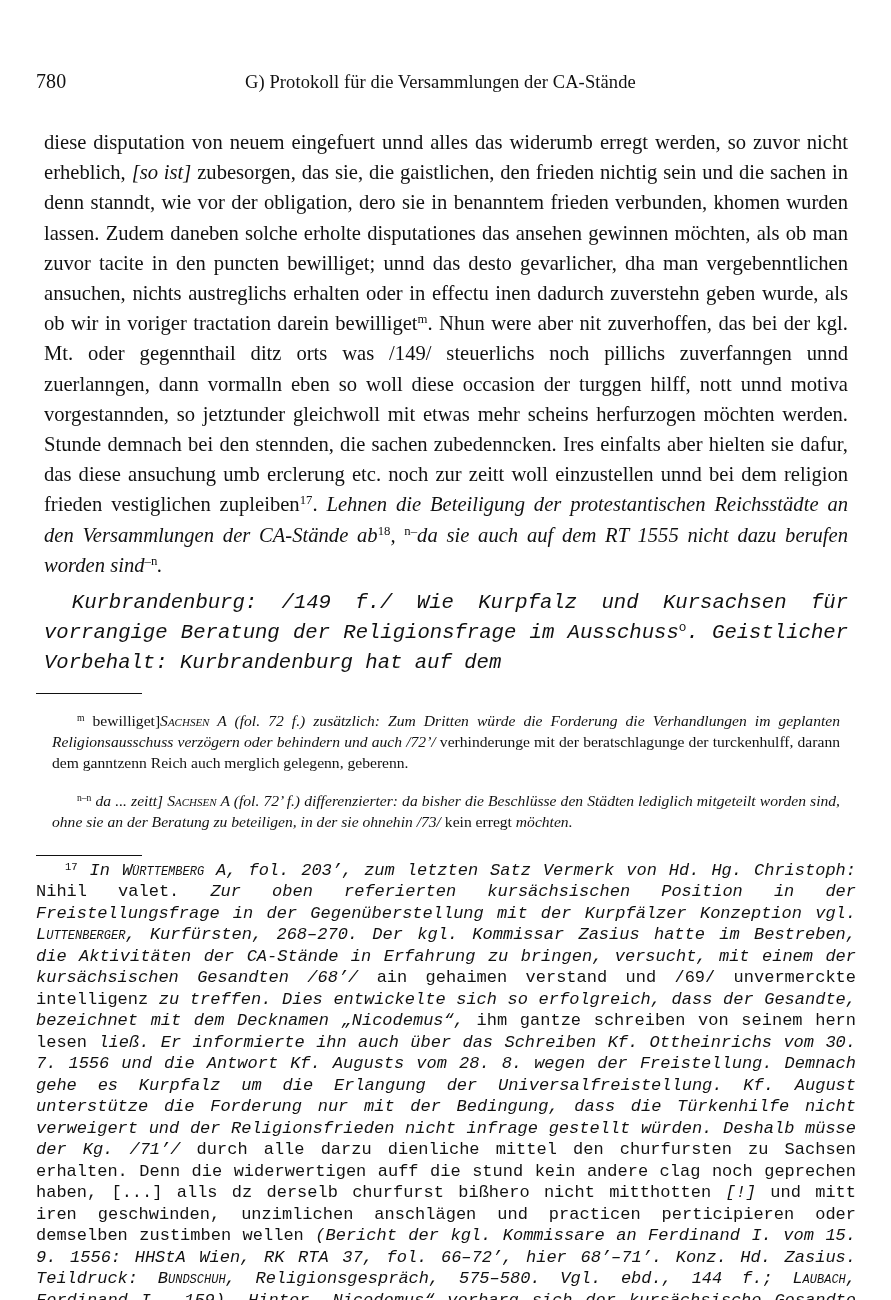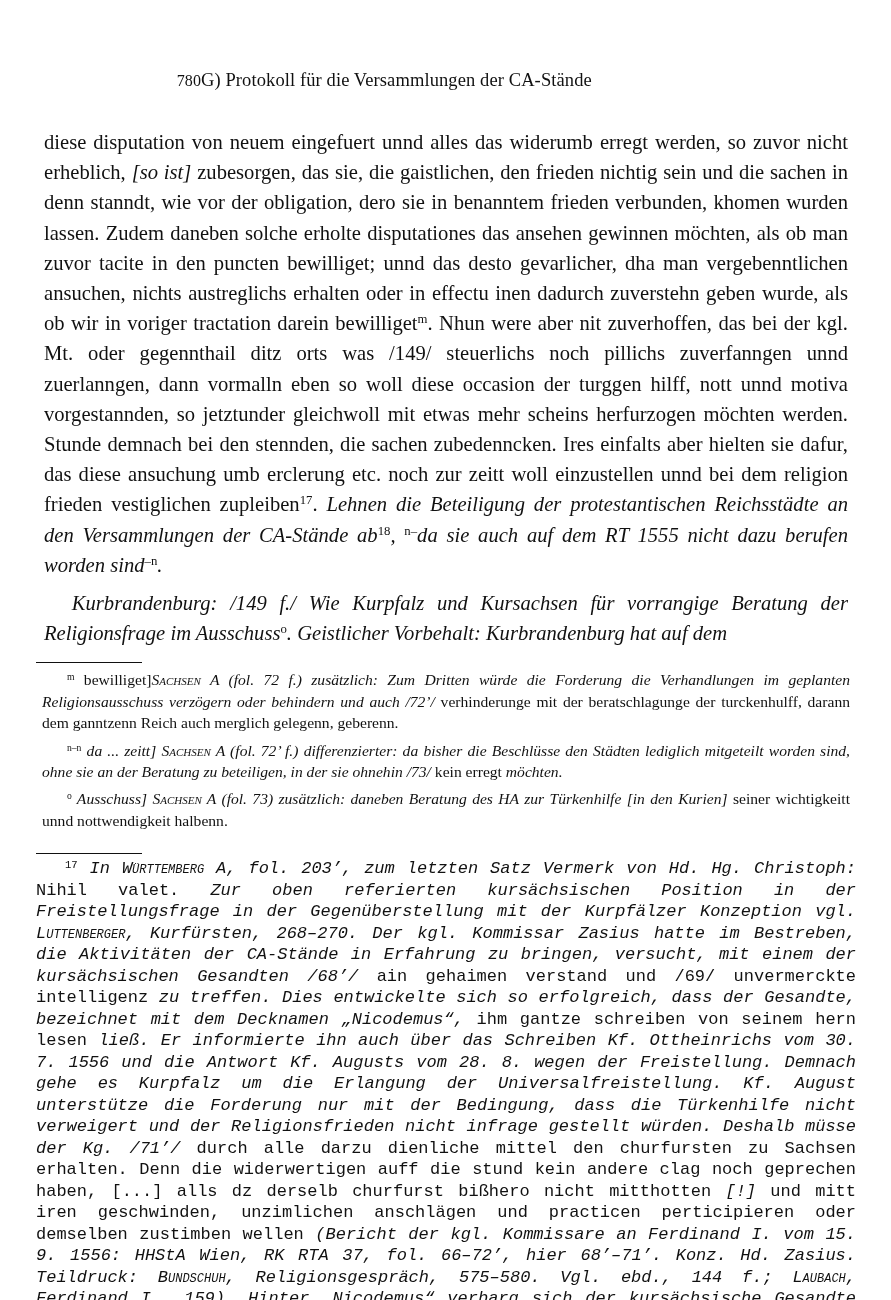--- a/index.html
+++ b/index.html
@@ -34,43 +34,44 @@
     display: flex;
     align-items: baseline;
     height: 40px;
     padding-top: 70px;
     font-size: 19.5px;
     letter-spacing: 0.1px;
   }
   .folio {
     width: 0;
     flex: 0 0 165px;
-    font-size: 16px;
-    text-align: right;
+    font-size: 20px;
   }
   .headtitle {
     flex: 1 1 auto;
     font-size: 18.5px;
+    margin-left: 44px;
   }
 
   
   .body-text {
     margin-top: 17px;
     font-size: 20.6px;
     line-height: 30.2px;
     text-align: justify;
     text-justify: inter-word;
     hyphens: manual;
   }
   .body-text p {
     margin: 8px;
     text-indent: 0;
   }
   .body-text p.indent {
     text-indent: 1.35em;
+    font-family: Liberation Mono, monospace;
   }
   i, .ital { font-style: italic; }
 
   sup, .sup {
     font-size: 0.62em;
     vertical-align: 0.52em;
     line-height: 0;
   }
   sup.marker { font-style: normal; }
 
@@ -81,21 +82,21 @@
     background: #111111;
     margin: 0;
   }
   .app-block {
     margin-top: 4px;
     font-size: 15.6px;
     line-height: 21.4px;
     text-align: justify;
   }
   .app-block p {
-    margin: 6px;
+    margin: 16px;
     text-indent: 1.6em;
   }
   .apparatus-variants { margin-top: 14px; }
   .apparatus-variants .rule { margin-bottom: 4px; }
 
   .footnotes { margin-top: 22px; }
   .footnotes .rule { margin-bottom: 4px; }
   .fn-block {
     font-size: 17px;
     line-height: 21.5px;
@@ -132,21 +133,20 @@
     </div>
 
     <div class="apparatus-variants">
       <div class="rule"></div>
       <div class="app-block">
 
         <p><sup class="marker">m</sup><span> bewilliget]</span><i><span class="sc-i">Sachsen</span> A (fol. 72 f.) zusätzlich: Zum Dritten würde die Forderung die Verhandlungen im geplanten Religionsausschuss verzögern oder behindern und auch /72’/ </i><span>verhinderunge mit der beratschlagunge der turckenhulff, darann dem ganntzenn Reich auch merglich gelegenn, geberenn.</span></p>
 
         <p><sup class="marker">n–n</sup><i> da ... zeitt]</i><i> <span class="sc-i">Sachsen</span> A (fol. 72’ f.) differenzierter: da bisher die Beschlüsse den Städten lediglich mitgeteilt worden sind, ohne sie an der Beratung zu beteiligen, in der sie ohnehin /73/ </i><span>kein erregt</span><i> möchten.</i></p>
 
-        <p><sup class="marker">o</sup><i> Ausschuss] <span class="sc-i">Sachsen</span> A (fol. 73) zusätzlich: daneben Beratung des HA zur Türkenhilfe [in den Kurien]</i><span> seiner wichtigkeitt unnd nottwendigkeit halbenn.</span></p>
 
       </div>
     </div>
 
     <div class="footnotes">
       <div class="rule"></div>
       <div class="fn-block">
 
         <p><sup>17</sup>
           <i>In <span class="sc-i">Württemberg</span> A, fol. 203’, zum letzten Satz Vermerk von Hd. Hg. Christoph:</i><span class="rom"> Nihil valet.</span><i> Zur oben referierten kursächsischen Position in der Freistellungsfrage in der Gegenüberstellung mit der Kurpfälzer Konzeption vgl. <span class="sc-i">Luttenberger</span>, Kurfürsten, 268–270. Der kgl. Kommissar Zasius hatte im Bestreben, die Aktivitäten der CA-Stände in Erfahrung zu bringen, versucht, mit einem der kursächsischen Gesandten /68’/ </i><span class="rom">ain gehaimen verstand und /69/ unvermerckte intelligenz</span><i> zu treffen. Dies entwickelte sich so erfolgreich, dass der Gesandte, bezeichnet mit dem Decknamen „Nicodemus“, </i><span class="rom">ihm gantze schreiben von seinem hern lesen</span><i> ließ. Er informierte ihn auch über das Schreiben Kf. Ottheinrichs vom 30. 7. 1556 und die Antwort Kf. Augusts vom 28. 8. wegen der Freistellung. Demnach gehe es Kurpfalz um die Erlangung der Universalfreistellung. Kf. August unterstütze die Forderung nur mit der Bedingung, dass die Türkenhilfe nicht verweigert und der Religionsfrieden nicht infrage gestellt würden. Deshalb müsse der Kg. /71’/ </i><span class="rom">durch alle darzu dienliche mittel den churfursten zu Sachsen erhalten. Denn die widerwertigen auff die stund kein andere clag noch geprechen haben, [...] alls dz derselb churfurst bißhero nicht mitthotten </span><i>[!]</i><span class="rom"> und mitt iren geschwinden, unzimlichen anschlägen und practicen perticipieren oder demselben zustimben wellen </span><i>(Bericht der kgl. Kommissare an Ferdinand I. vom 15. 9. 1556: HHStA Wien, RK RTA 37, fol. 66–72’, hier 68’–71’. Konz. Hd. Zasius. Teildruck: <span class="sc-i">Bundschuh</span>, Religionsgespräch, 575–580. Vgl. ebd., 144 f.; <span class="sc-i">Laubach</span>, Ferdinand I., 159). Hinter „Nicodemus“ verbarg sich der kursächsische Gesandte Franz Kram (erschließt sich aus dem Bericht Zasius’ an Kg. Maximilian von Böhmen vom 18. 9. 1556: HHStA Wien, RK RTA 37, fol. 85–89’, hier 86 f. Or.).</i></p>

